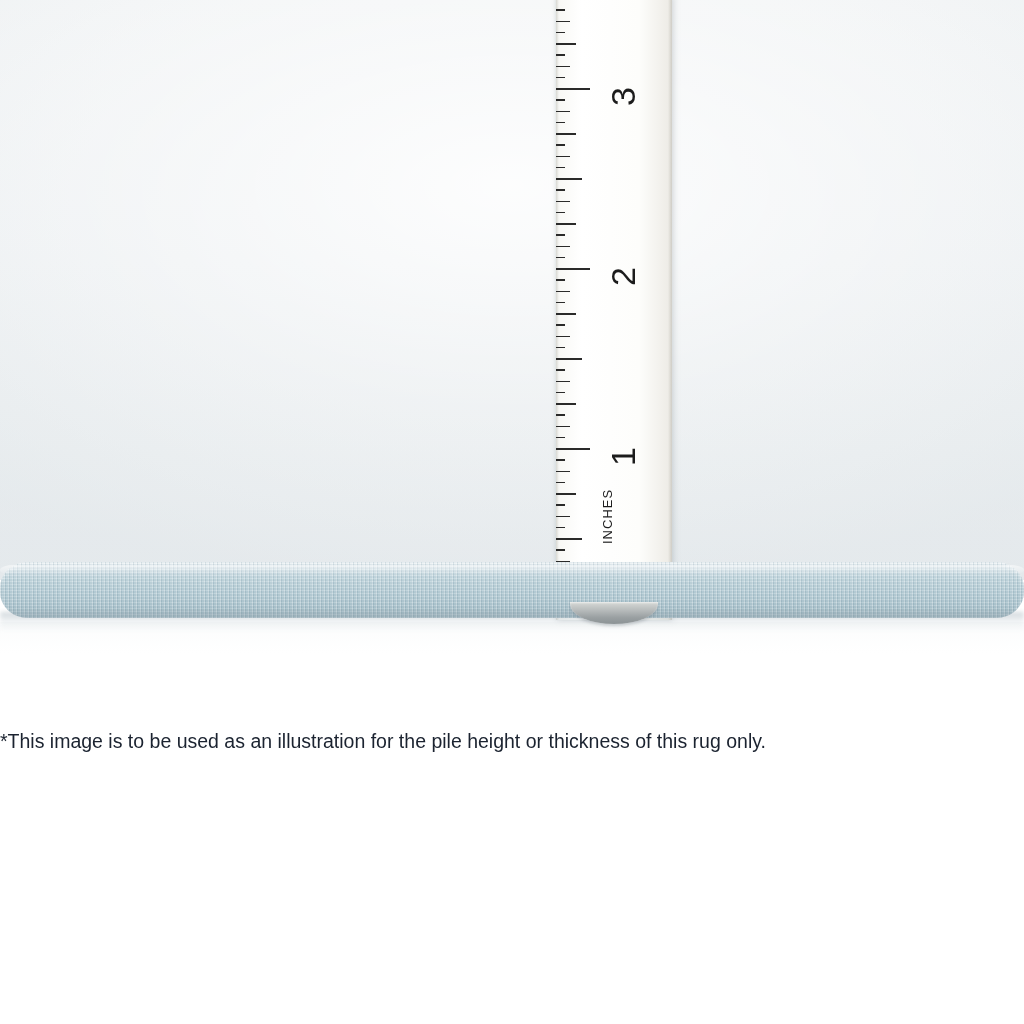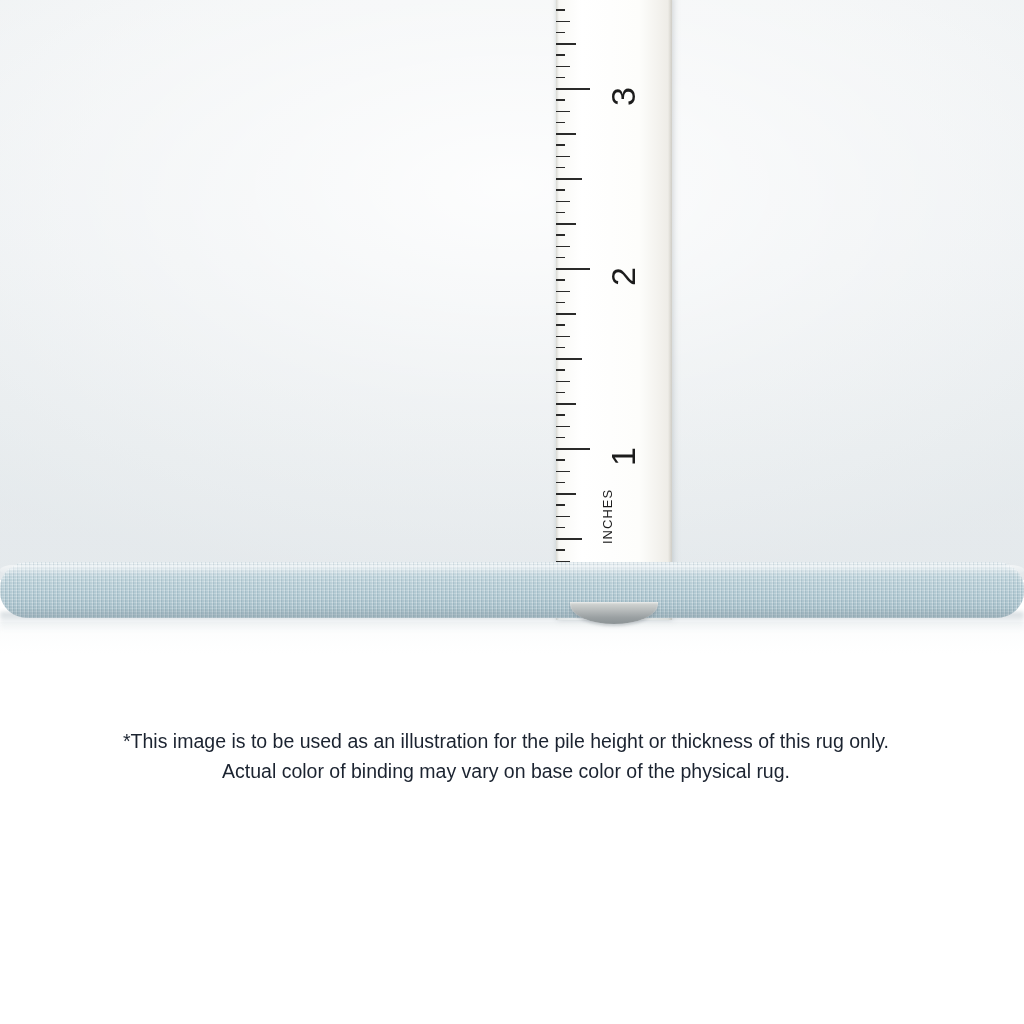--- a/index.html
+++ b/index.html
@@ -193,21 +193,21 @@
     transform: rotate(-90deg);
     transform-origin: left top;
   }
 
   
   .caption {
     position: absolute;
     left: 0;
     top: 726px;
     width: 1012px;
-    text-align: center;
+    text-align: left;
     color: #1b2330;
     font-size: 19.5px;
     line-height: 30px;
     font-family: "Liberation Sans", sans-serif;
   }
   .caption .line { display: block; }
 </style>
 </head>
 <body>
 
@@ -294,16 +294,15 @@
     </div>
 
     <div class="ruler-tip">
       <div class="ruler-tip-metal"></div>
     </div>
 
   </div>
 
   <div class="caption">
     <span class="line">*This image is to be used as an illustration for the pile height or thickness of this rug only.</span>
-    <span class="line">Actual color of binding may vary on base color of the physical rug.</span>
   </div>
 
 </div>
 
 </body></html>

